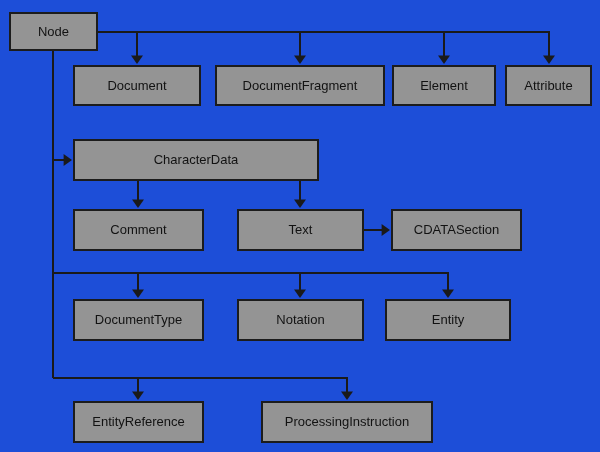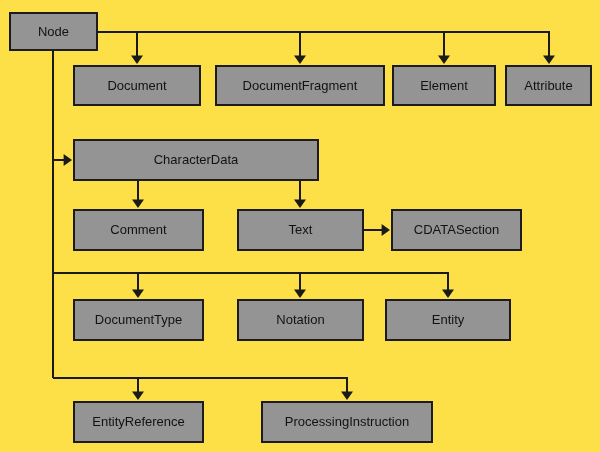--- a/index.html
+++ b/index.html
@@ -8,21 +8,21 @@
     padding: 0;
     background: #ffffff;
   }
   body {
     font-family: "Liberation Sans", sans-serif;
   }
   #diagram-root {
     position: relative;
     width: 600px;
     height: 452px;
-    background: #fde047;
+    background: #1d4ed8;
     overflow: hidden;
   }
   svg#diagram-svg {
     display: block;
     width: 600px;
     height: 452px;
   }
   .node-box rect {
     fill: #949494;
     stroke: #1c1c1c;

